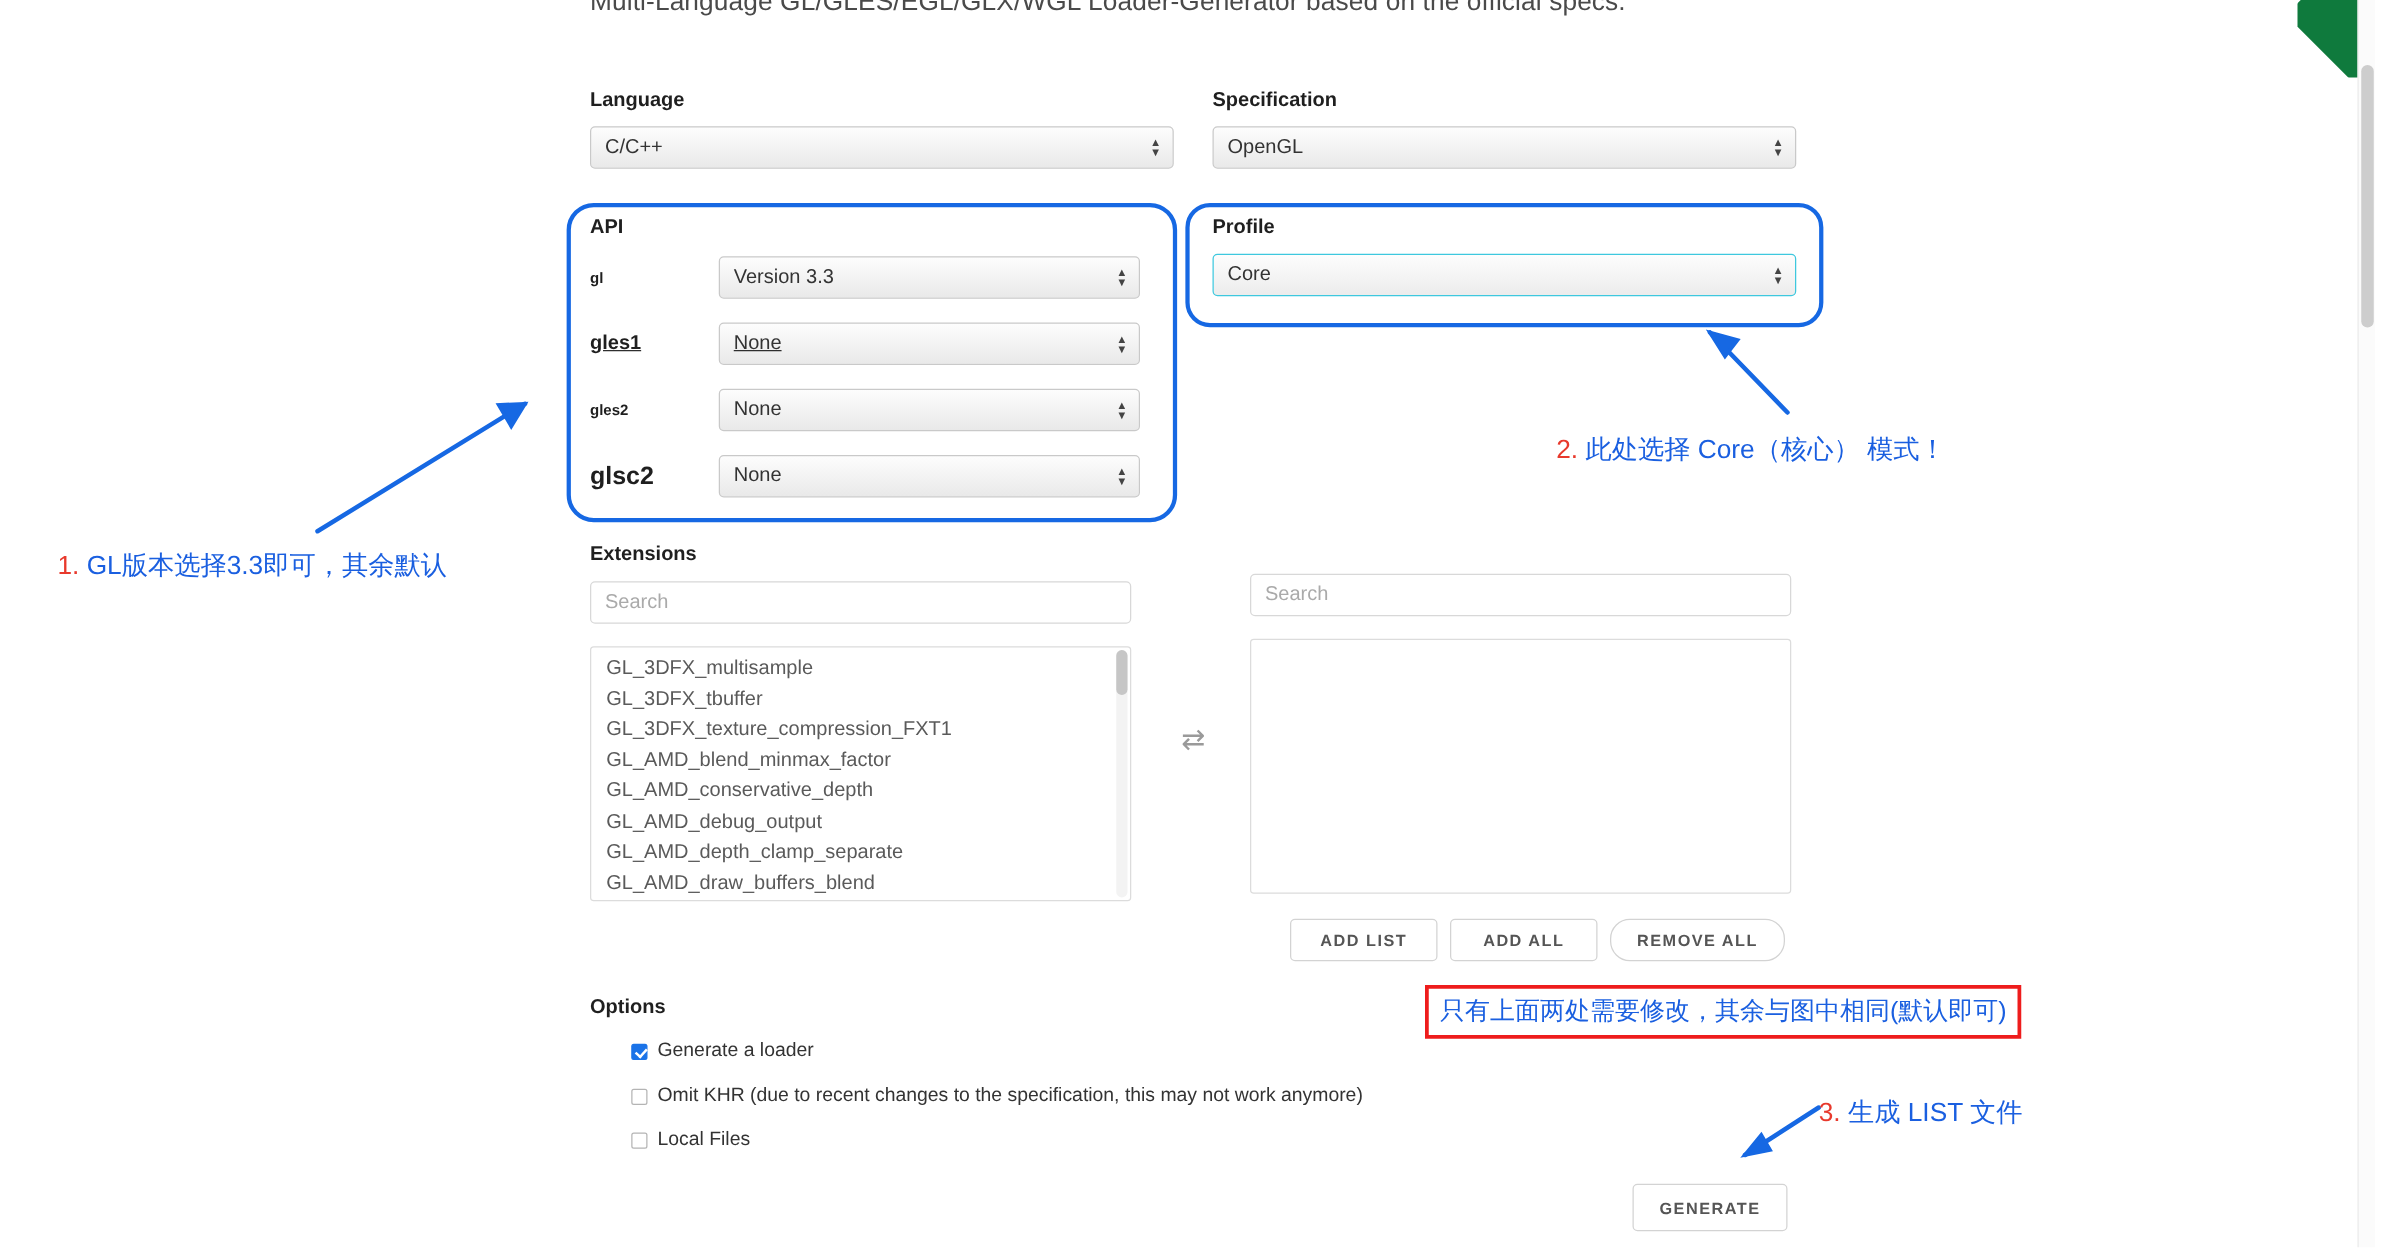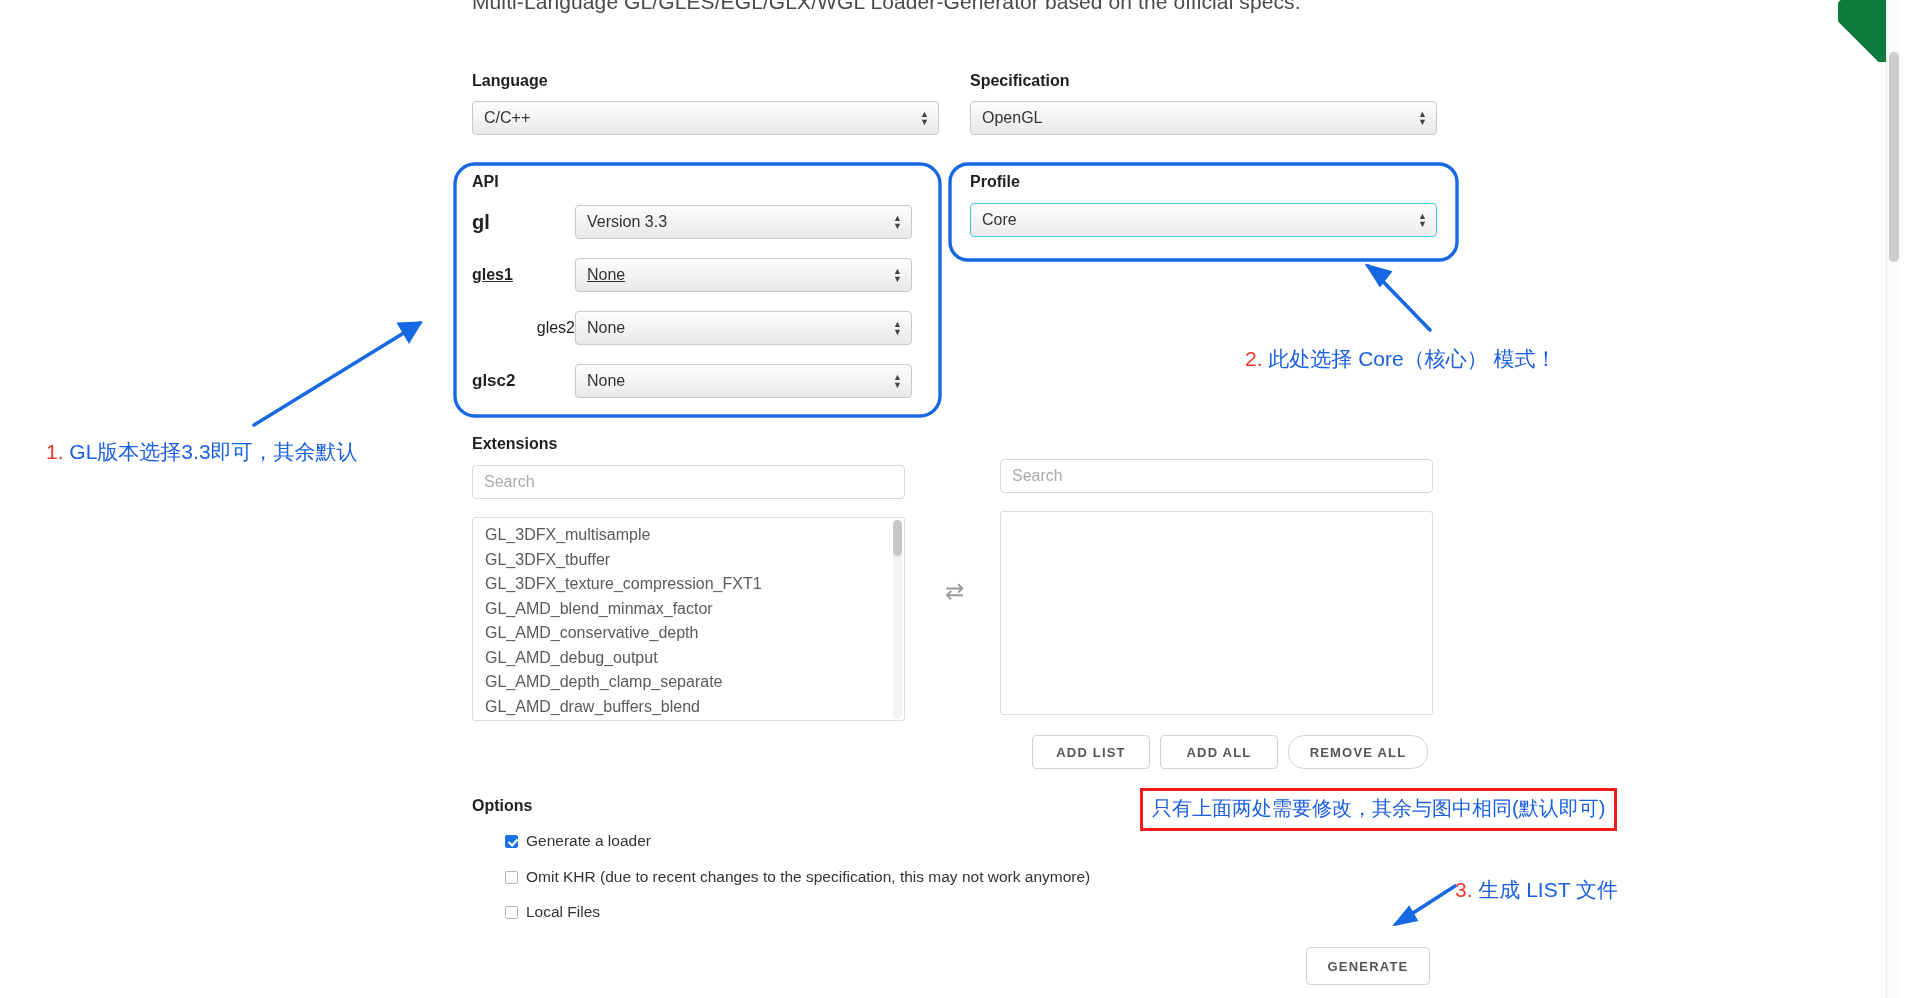--- a/index.html
+++ b/index.html
@@ -146,51 +146,51 @@
           <span>▼</span>
         </span>
     </div>
   </div>
 
   <div style="position:absolute; left:472px; top:173px;">
     <div class="label">API</div>
 
     <div style="position:relative; margin-top:12px;">
       <div style="display:flex; align-items:center; height:38px;">
-        <div style="width:103px; font-size:20px; font-weight:bold; color:#1f1f1f;">gl</div>
+        <div style="width:103px; font-size:12px; font-weight:bold; color:#1f1f1f;">gl</div>
         <div class="select" style="width:337px;">
           <span>Version 3.3</span>
           <span class="arrows">
               <span>▲</span>
               <span>▼</span>
             </span>
         </div>
       </div>
       <div style="display:flex; align-items:center; height:38px; margin-top:15px;text-decoration:underline;">
         <div style="width:103px; font-size:16px; font-weight:bold; color:#1f1f1f;">gles1</div>
         <div class="select" style="width:337px;">
           <span>None</span>
           <span class="arrows">
               <span>▲</span>
               <span>▼</span>
             </span>
         </div>
       </div>
       <div style="display:flex; align-items:center; height:38px; margin-top:15px;">
-        <div style="width:103px; font-size:16px; font-weight:normal; color:#1f1f1f;text-align:right;">gles2</div>
+        <div style="width:103px; font-size:12px; font-weight:bold; color:#1f1f1f;">gles2</div>
         <div class="select" style="width:337px;">
           <span>None</span>
           <span class="arrows">
               <span>▲</span>
               <span>▼</span>
             </span>
         </div>
       </div>
       <div style="display:flex; align-items:center; height:38px; margin-top:15px;">
-        <div style="width:103px; font-size:17px; font-weight:bold; color:#1f1f1f;">glsc2</div>
+        <div style="width:103px; font-size:20px; font-weight:bold; color:#1f1f1f;">glsc2</div>
         <div class="select" style="width:337px;">
           <span>None</span>
           <span class="arrows">
               <span>▲</span>
               <span>▼</span>
             </span>
         </div>
       </div>
     </div>
   </div>

